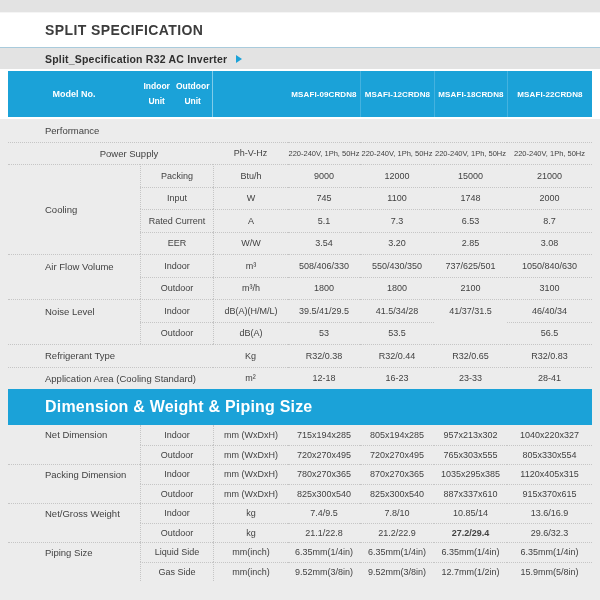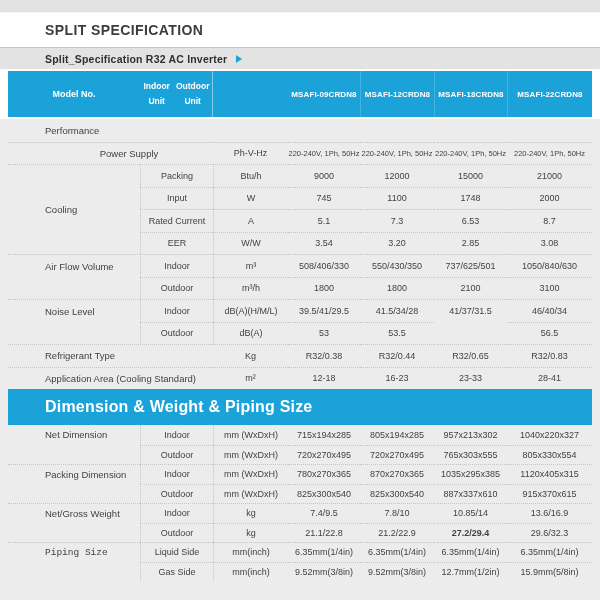--- a/index.html
+++ b/index.html
@@ -428,21 +428,21 @@
         </div>
         <div class="cell val bt" style="grid-area: 6 / 5;">
           <span>21.2/22.9</span>
         </div>
         <div class="cell val bt" style="grid-area: 6 / 6; font-weight: bold;">
           <span>27.2/29.4</span>
         </div>
         <div class="cell val bt" style="grid-area: 6 / 7;">
           <span>29.6/32.3</span>
         </div>
-        <div class="cell cat bt align-first" style="grid-area: 7 / 1 / span 2; font-family: Liberation Mono, monospace;">
+        <div class="cell cat bt align-first" style="grid-area: 7 / 1 / span 2;">
           <span>Piping Size</span>
         </div>
         <div class="cell sub bl bt" style="grid-area: 7 / 2;">
           <span>Liquid Side</span>
         </div>
         <div class="cell unit bl bt" style="grid-area: 7 / 3;">
           <span>mm(inch)</span>
         </div>
         <div class="cell val bt" style="grid-area: 7 / 4;">
           <span>6.35mm(1/4in)</span>

